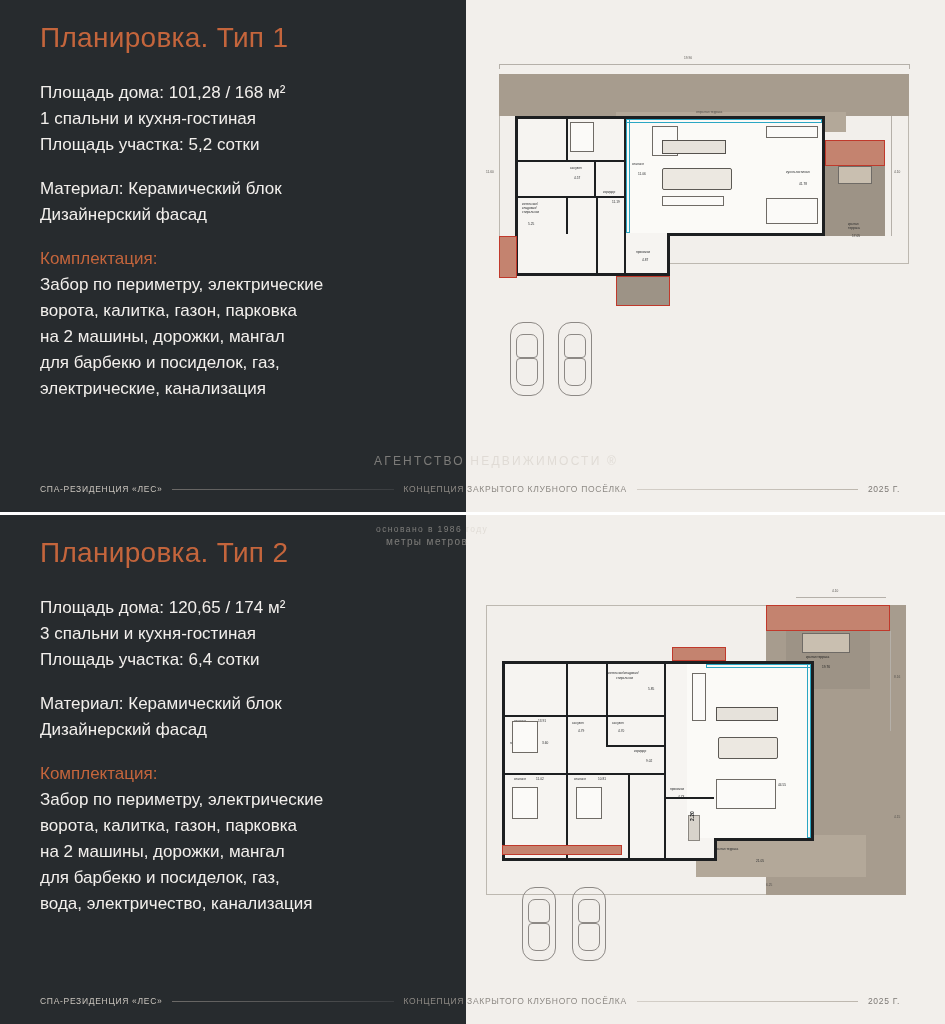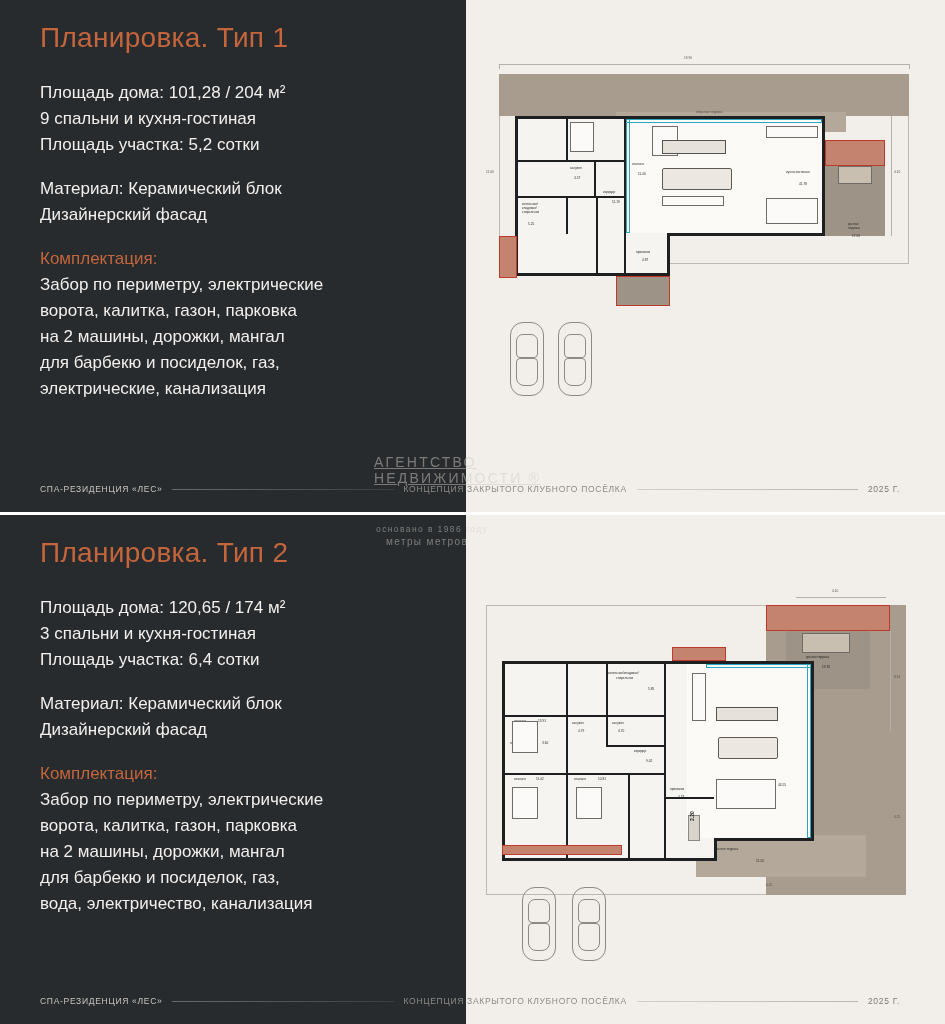--- a/index.html
+++ b/index.html
@@ -174,26 +174,25 @@
   }
   .wm-main {
     font-size: 58px;
     font-weight: bold;
     letter-spacing: -1px;
     color: #e3ded7;
     top: 22px; left: 40px;
     text-shadow: 0 0 1px #cfc9c1;
   }
   .wm-top {
-    font-size: 14px;
+    font-size: 12px;
     letter-spacing: 2.2px;
     top: 14px; left: 44px;
     color: #cfc9c1;
     text-transform: uppercase;
-    text-decoration: underline;
   }
   .wm-bot {
     font-size: 8.5px;
     letter-spacing: 1.4px;
     top: 84px; left: 46px;
     color: #cfc9c1;
   }
   .wm-bot2 {
     font-size: 10px;
     letter-spacing: 1.4px;
@@ -202,22 +201,22 @@
   }
 </style>
 </head>
 <body>
 
 <div class="page">
 
   <div class="left-panel">
     <h1 class="title">Планировка. Тип 1</h1>
 
-    <div class="spec-line">Площадь дома: 101,28 / 204 м²</div>
-    <div class="spec-line">9 спальни и кухня-гостиная</div>
+    <div class="spec-line">Площадь дома: 101,28 / 168 м²</div>
+    <div class="spec-line">1 спальни и кухня-гостиная</div>
     <div class="spec-line">Площадь участка: 5,2 сотки</div>
 
     <div class="gap-block"></div>
 
     <div class="spec-line">Материал: Керамический блок</div>
     <div class="spec-line">Дизайнерский фасад</div>
 
     <div class="gap-block"></div>
 
     <div class="section-head">Комплектация:</div>

